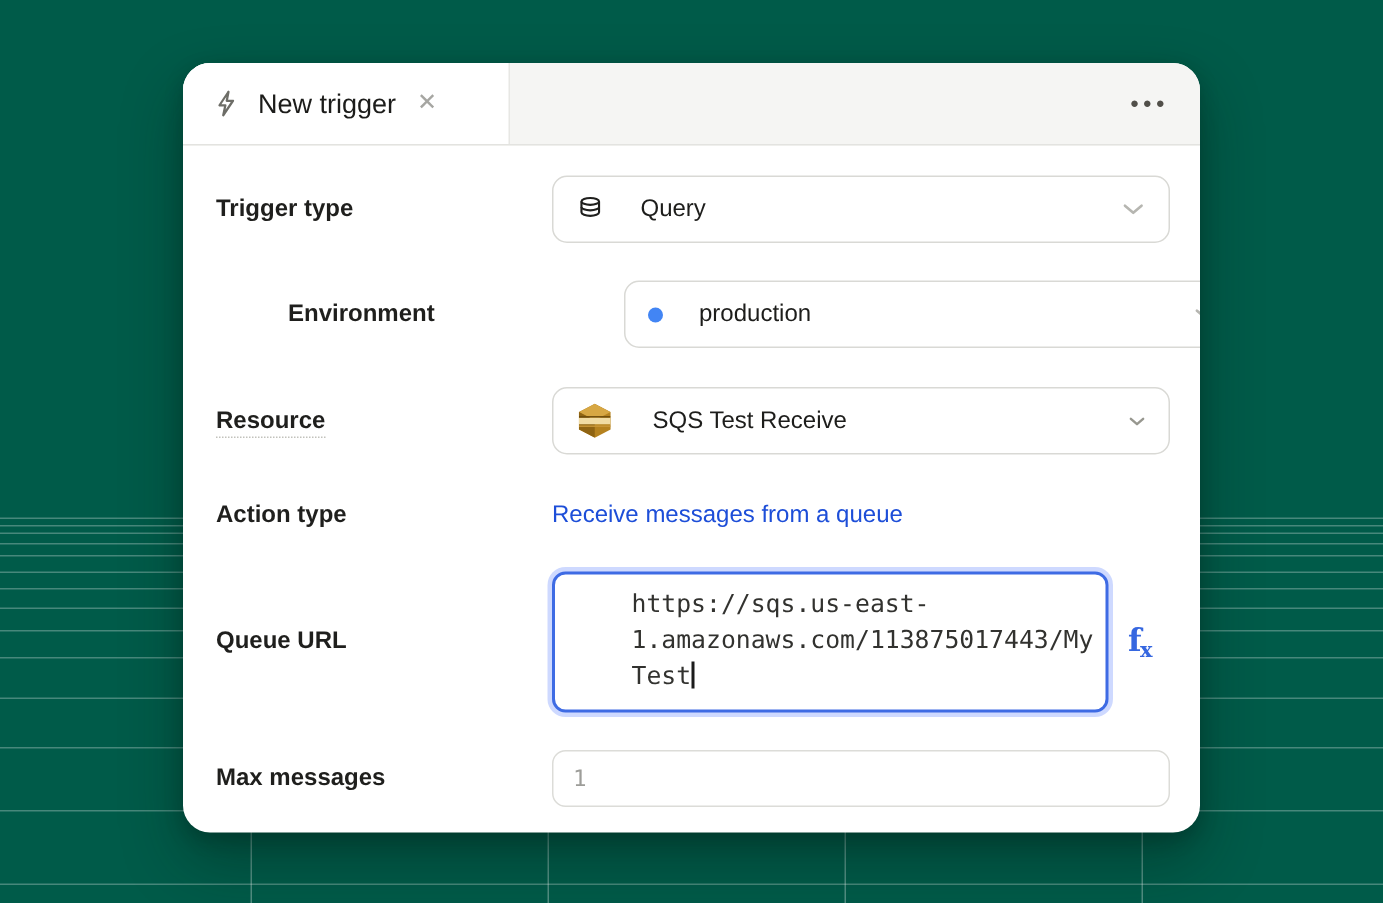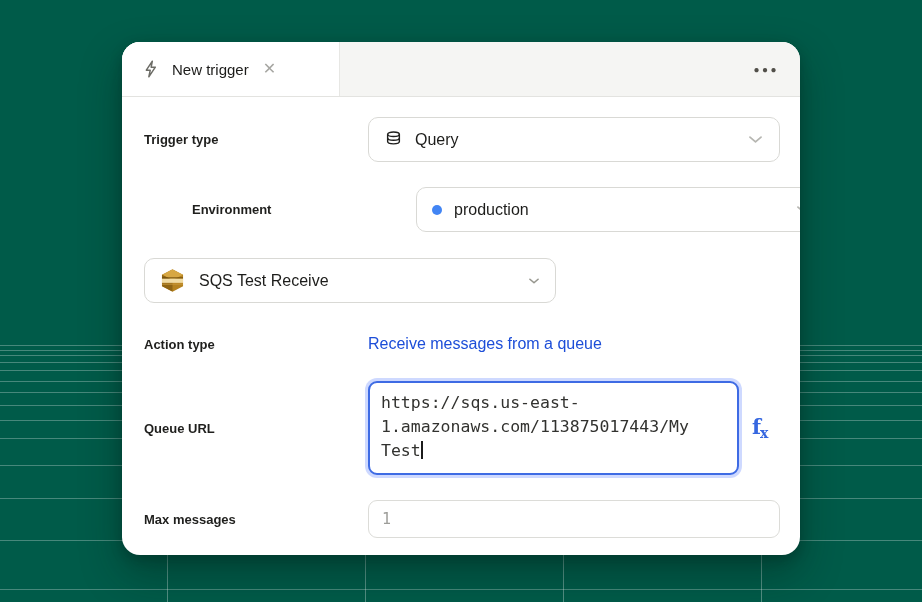--- a/index.html
+++ b/index.html
@@ -21,50 +21,50 @@
   .vline{position:absolute;top:541px;bottom:0;width:1px;background:rgba(255,255,255,0.32);}
 
   
   .panel{
     position:absolute;left:122px;top:42px;width:678px;height:513px;
     background:#fff;border-radius:18px;z-index:2;overflow:hidden;
     box-shadow:0 18px 40px rgba(0,25,18,.38), 0 4px 12px rgba(0,25,18,.25);
   }
   .header{height:55px;background:#f5f5f3;border-bottom:1px solid #e3e3e0;display:flex;align-items:stretch;}
   .tab{width:218px;background:#fff;border-right:1px solid #e7e7e4;display:flex;align-items:center;gap:11px;padding:0 12px 0 19px;}
-  .tab-title{font-size:15px;color:#1c1c1a;font-weight:500;white-space:nowrap;}
+  .tab-title{font-size:18px;color:#1c1c1a;font-weight:500;white-space:nowrap;}
   .close-x{color:#a6a6a2;font-size:16px;line-height:1;margin-left:3px;cursor:pointer;}
   .more-btn{margin-left:auto;align-self:center;margin-right:21px;color:#514f49;font-size:10px;letter-spacing:2.5px;cursor:pointer;}
 
   .content{padding:20px 20px 0 22px;}
   .row{display:flex;align-items:center;}
-  .row-label{width:224px;flex:none;font-weight:bold;font-size:13px;color:#1f1f1d;}
+  .row-label{width:224px;flex:none;font-weight:bold;font-size:16px;color:#1f1f1d;}
   .dotted-u{border-bottom:1.5px dotted #c2c2bc;padding-bottom:2px;}
   .control{width:412px;flex:none;}
 
   .select{
     height:45px;border:1px solid #d9d9d5;border-radius:10px;background:#fff;
-    display:flex;align-items:center;gap:12px;padding:0 14px 0 15px;cursor:pointer;
+    display:flex;align-items:center;gap:24px;padding:0 14px 0 15px;cursor:pointer;
   }
   .select-value{font-size:16px;color:#1d1d1b;font-weight:500;}
   .chev{margin-left:auto;display:flex;align-items:center;}
   .env-dot{width:10px;height:10px;border-radius:50%;background:var(--environment-dot);flex:none;}
 
   .action-text{font-size:16px;color:#1d4ed8;}
 
   .queue-control{display:flex;align-items:center;gap:13px;width:412px;}
   .code-area{
     width:371px;height:94px;flex:none;
     border:2px solid var(--focus-border);border-radius:9px;
     box-shadow:0 0 0 3px rgba(92,130,255,.30);
     padding:8px 11px;background:#fff;
     font-family:"DejaVu Sans Mono", monospace;font-size:16.5px;line-height:24px;color:#32322f;
     overflow:hidden;cursor:text;white-space:nowrap;
   }
-  .code-line{white-space:pre;}
+  .code-line{white-space:pre;margin-left:40px;}
   .caret{display:inline-block;width:2px;height:18px;background:#1b1b1b;vertical-align:-3px;}
   .fx{color:var(--fx-blue);font-family:"DejaVu Serif", serif;font-weight:bold;font-size:21px;line-height:1;cursor:pointer;}
   .fx sub{font-size:14px;vertical-align:-4px;margin-left:-1px;}
 
   .text-input{
     width:412px;height:38px;border:1px solid #dcdcd8;border-radius:9px;padding:0 13px;
     font-family:"DejaVu Sans Mono", monospace;font-size:15px;color:#32322f;background:#fff;outline:none;
   }
   .text-input::placeholder{color:#9d9d99;}
 
@@ -140,20 +140,21 @@
           <span class="chev">
             <svg width="19" height="19" viewBox="0 0 24 24" fill="none" stroke="#b6b6b1" stroke-width="2.2" stroke-linecap="round" stroke-linejoin="round">
                 <path d="m5 9 7 6 7-6"></path>
               </svg>
           </span>
         </div>
       </div>
     </div>
 
     <div class="row mb32">
+      <div class="row-label"><span class="dotted-u">Resource</span></div>
       <div class="control">
         <div class="select">
           <span style="display:flex;margin-right:2px;">
             <svg width="25" height="25" viewBox="0 0 64 64">
               <defs>
                   <clipPath id="hex">
                     <polygon points="32,3 59,17 59,47 32,61 5,47 5,17"></polygon>
                   </clipPath>
                 </defs>
               <polygon points="32,3 59,17 59,47 32,61 5,47 5,17" fill="#b5821f"></polygon>

